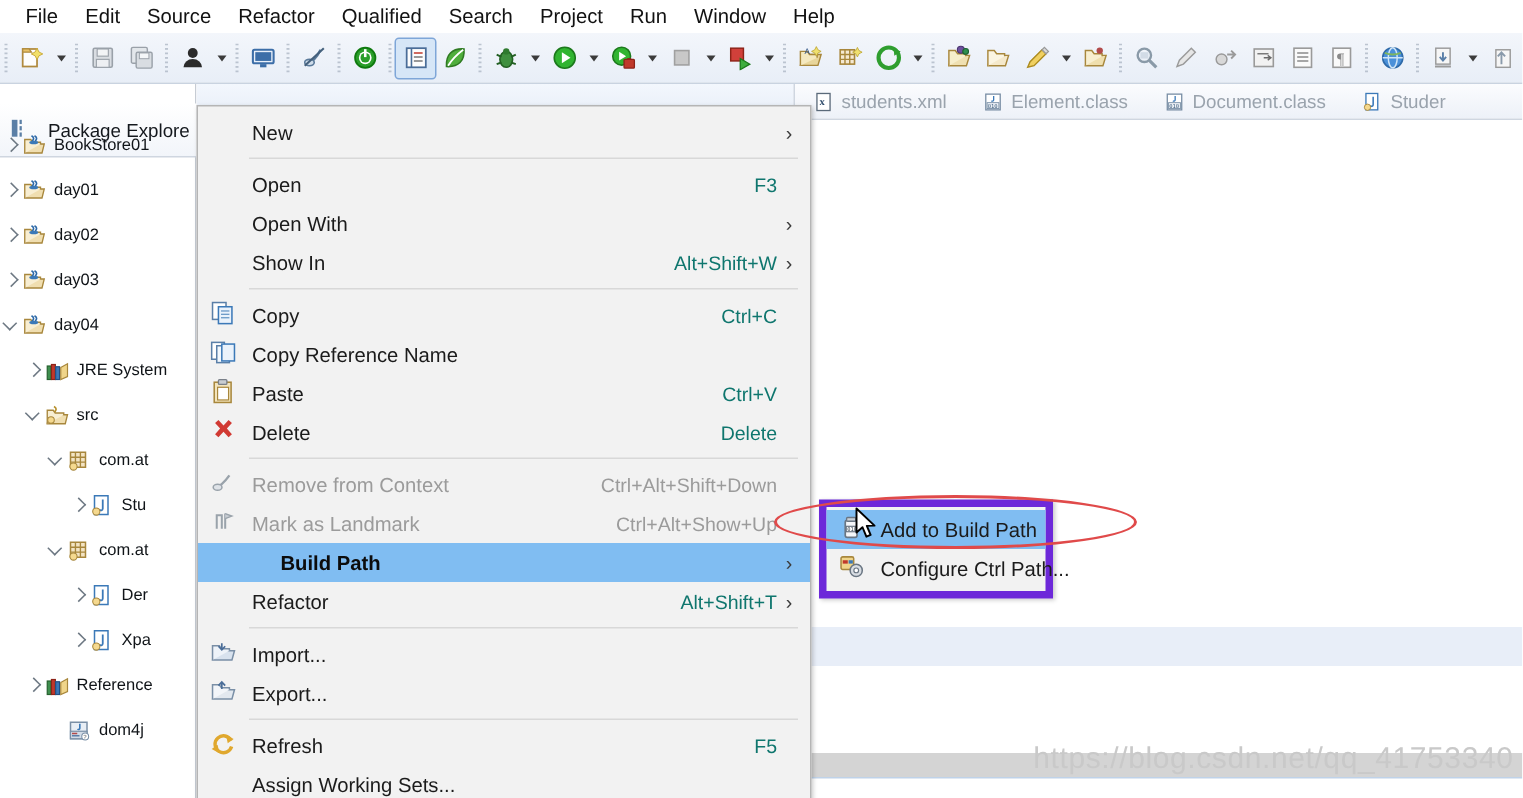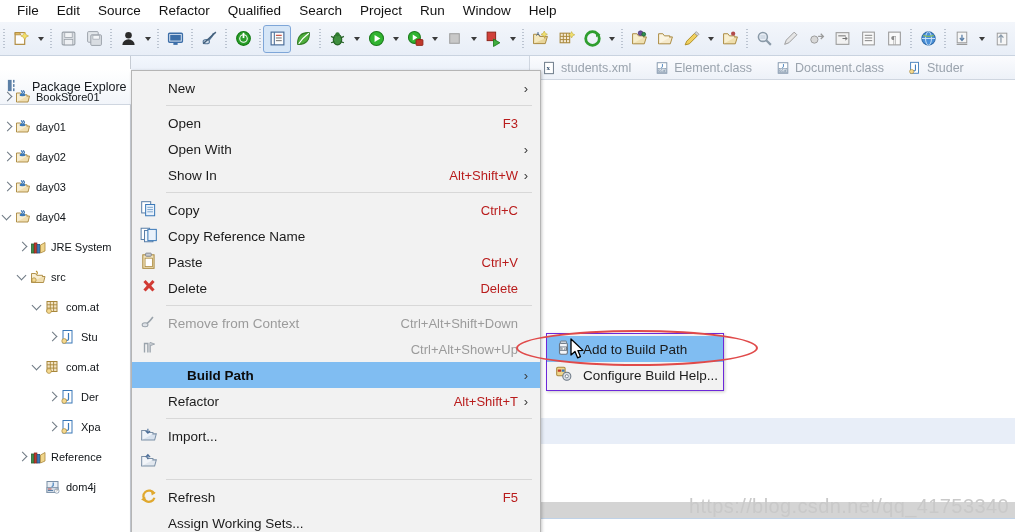--- a/index.html
+++ b/index.html
@@ -112,31 +112,31 @@
     box-shadow:1px 1px 3px rgba(0,0,0,.22);
     box-sizing:border-box;padding:4px 0 0 0;
     z-index:40;
   }
   .cmi{
     position:relative;height:26px;display:flex;align-items:center;
     padding:0 8px 0 0;box-sizing:border-box;white-space:nowrap;
   }
   .cmi .ci{width:20px;height:20px;margin-left:8px;margin-right:8px;flex:0 0 auto;position:relative;}
   .cmi .clbl{font-size:13.5px;color:#1b1b1b;flex:1 1 auto;}
-  .cmi .cacc{font-size:13px;color:#b91c1c;margin-left:auto;padding-right:2px;}
+  .cmi .cacc{font-size:13px;color:#0f766e;margin-left:auto;padding-right:2px;}
   .cmi .carr{width:12px;text-align:center;font-size:13px;color:#3a3a3a;flex:0 0 auto;}
   .cmi.dis .clbl,.cmi.dis .cacc{color:#9b9b9b;}
   .cmi.sel{background:#80bdf2;gap:19px;}
   .cmi.sel .clbl{color:#0c0c0c;font-weight:600;}
   .csep{height:1px;background:#d8d8d8;margin:4px 8px 4px 34px;}
 
   
   .submenu{
-    position:absolute;left:546px;top:333px;width:178px;
-    background:#f2f2f2;border:1px solid #6d28d9;
+    position:absolute;left:546px;top:333px;width:156px;
+    background:#f2f2f2;border:5px solid #6d28d9;
     box-shadow:1px 1px 3px rgba(0,0,0,.22);box-sizing:border-box;
     padding:2px 0;z-index:60;
   }
   .smi{height:26px;display:flex;align-items:center;white-space:nowrap;}
   .smi .si{width:20px;height:20px;margin:0 8px;flex:0 0 auto;position:relative;}
   .smi .slbl{font-size:13.5px;color:#1b1b1b;}
   .smi.sel{background:#80bdf2;}
 
   
   .ellipse{
@@ -719,20 +719,21 @@
         <span class="clbl">Remove from Context</span>
         <span class="cacc">Ctrl+Alt+Shift+Down</span>
         <span class="carr"></span>
       </div>
       <div class="cmi dis">
         <span class="ci"><svg width="18" height="18" viewBox="0 0 16 16">
             <path d="M4 12 L4 4 L7 4 L7 12" stroke="#9aa3ab" stroke-width="1.2" fill="none"></path>
             <path d="M9 12 L9 3" stroke="#9aa3ab" stroke-width="1.2"></path>
             <path d="M9 3 L13 4.5 L9 6" fill="#c7ccd2" stroke="#9aa3ab" stroke-width=".8"></path>
           </svg></span>
+        <span class="clbl">Mark as Landmark</span>
         <span class="cacc">Ctrl+Alt+Show+Up</span>
         <span class="carr"></span>
       </div>
       <div class="cmi sel">
         <span class="ci"></span>
         <span class="clbl">Build Path</span>
         <span class="carr">›</span>
       </div>
       <div class="cmi">
         <span class="ci"></span>
@@ -749,20 +750,21 @@
           </svg></span>
         <span class="clbl">Import...</span>
         <span class="carr"></span>
       </div>
       <div class="cmi">
         <span class="ci"><svg width="18" height="18" viewBox="0 0 16 16">
             <path d="M1.5 12.5 L3 7 L14.5 7 L13 12.5 Z" fill="#e2e8ef" stroke="#7a8fa6" stroke-width=".9"></path>
             <path d="M1.5 12.5 L1.5 4 L5.5 4 L6.8 5.8 L11.5 5.8 L11.5 7" fill="#f2f5f9" stroke="#7a8fa6" stroke-width=".9"></path>
             <path d="M7 6.5 L7 2.5 M5 4.5 L7 2.3 L9 4.5" stroke="#4a6d98" stroke-width="1" fill="none"></path>
           </svg></span>
+        <span class="clbl">Export...</span>
         <span class="carr"></span>
       </div>
       <div class="csep"></div>
       <div class="cmi">
         <span class="ci"><svg width="18" height="18" viewBox="0 0 16 16">
             <path d="M12.5 6 A5 5 0 1 0 12.8 9.5" fill="none" stroke="#e0a82e" stroke-width="2"></path>
             <path d="M9.5 2.5 L14 5 L10.5 7.5 Z" fill="#e0a82e"></path>
             <path d="M5.5 13.5 L1 11 L4.5 8.5 Z" fill="#e0a82e"></path>
           </svg></span>
         <span class="clbl">Refresh</span>
@@ -787,21 +789,21 @@
         <span class="slbl">Add to Build Path</span>
       </div>
       <div class="smi">
         <span class="si"><svg width="18" height="18" viewBox="0 0 16 16">
             <rect x="1.5" y="2" width="7.5" height="7.5" rx="1" fill="#f0d58a" stroke="#a8873c" stroke-width=".9"></rect>
             <rect x="2.5" y="4" width="3" height="2" fill="#c0392b"></rect>
             <rect x="6" y="4" width="2.5" height="2" fill="#3b79b8"></rect>
             <circle cx="10.5" cy="10" r="3.6" fill="#d8dde3" stroke="#6a7683" stroke-width=".9"></circle>
             <circle cx="10.5" cy="10" r="1.4" fill="#ffffff" stroke="#6a7683" stroke-width=".7"></circle>
           </svg></span>
-        <span class="slbl">Configure Build Help...</span>
+        <span class="slbl">Configure Ctrl Path...</span>
       </div>
     </div>
 
   <div class="ellipse" style="left:516px;top:330px;width:238px;height:32px;"></div>
 
   <div class="cursor" style="left:570px;top:338px;">
     <svg width="18" height="24" viewBox="0 0 18 24">
       <path d="M1,1 L1,17 L5,13.5 L7.6,19.8 L10.4,18.6 L7.9,12.6 L13,12.4 Z" fill="#ffffff" stroke="#000000" stroke-width="1.3" stroke-linejoin="round"></path>
     </svg>
   </div>

